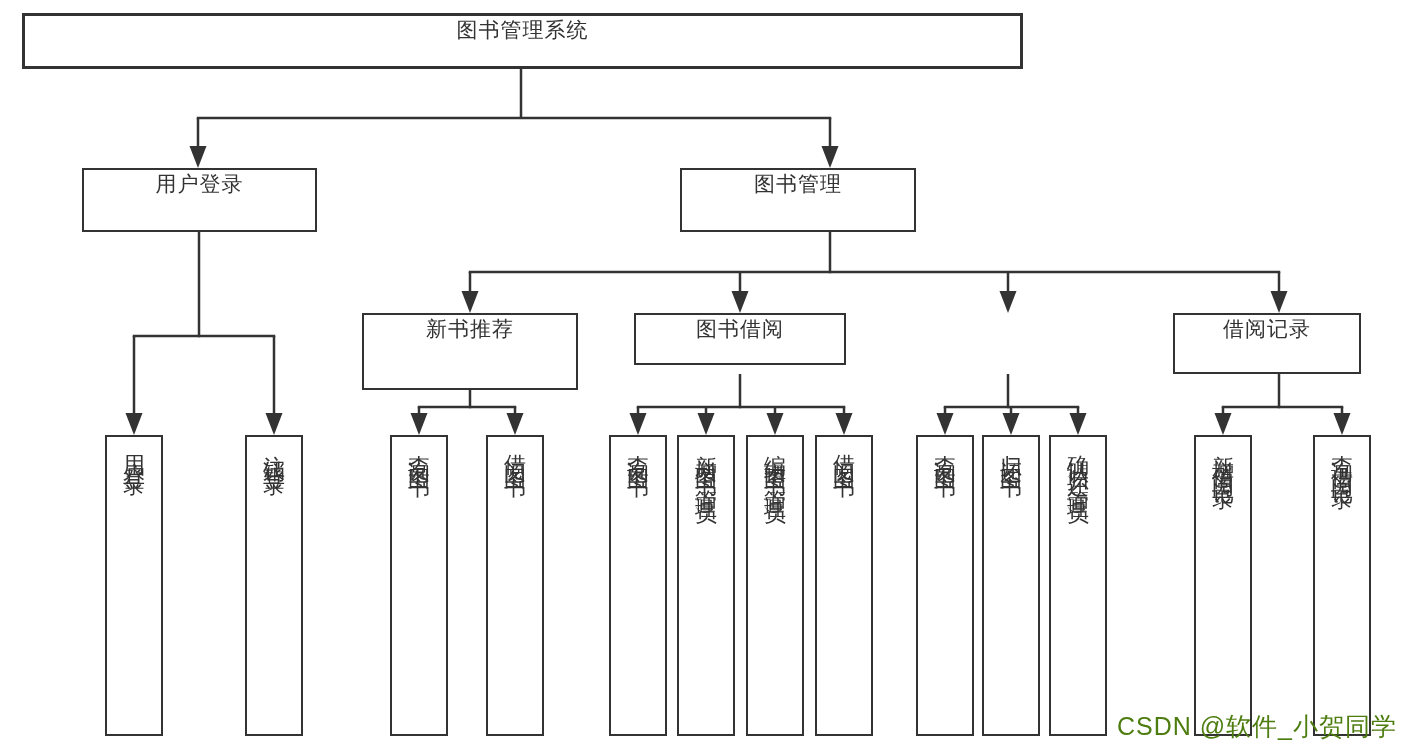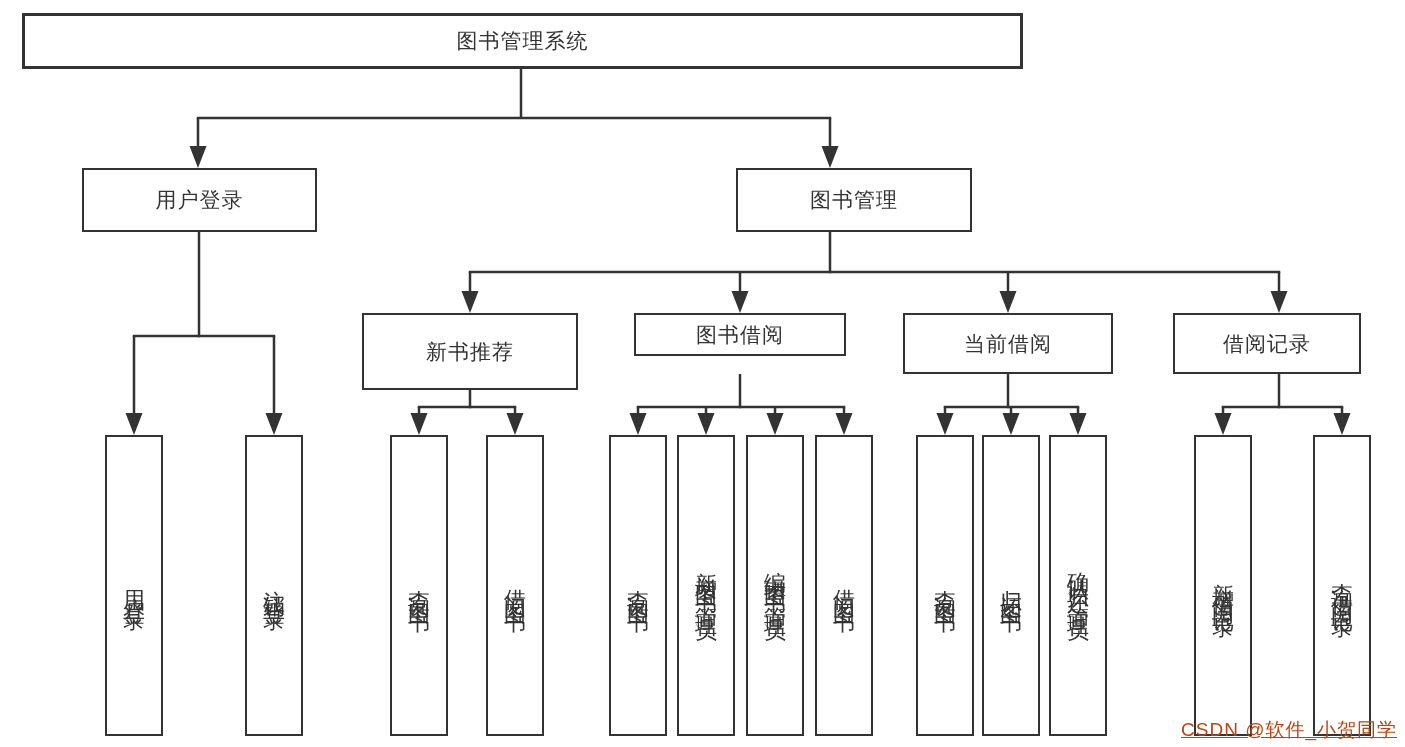--- a/index.html
+++ b/index.html
@@ -16,42 +16,41 @@
     left: 0; top: 0;
     width: 1405px; height: 747px;
   }
   .node {
     position: absolute;
     box-sizing: border-box;
     border: 2.5px solid #333333;
     background: #ffffff;
     color: #333333;
     display: flex;
-    align-items: center;
+    align-items: flex-start;
     justify-content: center;
     text-align: center;
   }
   .node.hlabel { font-size: 21px; letter-spacing: 1px; }
   .node.root  { border-width: 3px; }
   .vtext {
     writing-mode: vertical-rl;
     text-orientation: mixed;
     font-size: 22px;
     line-height: 1;
     letter-spacing: 7px;
     white-space: nowrap;
   }
   #watermark {
     position: absolute;
     right: 8px;
     bottom: 4px;
-    font-size: 19px;
-    color: #c2410c;
+    font-size: 25px;
+    color: #4d7c0f;
     letter-spacing: 1px;
-    text-decoration: underline;
   }
 </style>
 </head>
 <body>
 
 <div id="canvas">
 
   <svg id="connector-layer" viewBox="0 0 1405 747" xmlns="http://www.w3.org/2000/svg">
     <g stroke="#333333" stroke-width="2.5" fill="none">
 
@@ -118,32 +117,29 @@
     </g>
   </svg>
 
   <div class="node hlabel root" style="left:22px;top:13px;width:1001px;height:56px">
     <span>图书管理系统</span>
   </div>
 
   <div class="node hlabel" style="left:82px;top:168px;width:235px;height:64px">
     <span>用户登录</span>
   </div>
-  <div class="node hlabel" style="left:736px;top:168px;width:236px;height:64px">
+  <div class="node hlabel" style="left:680px;top:168px;width:236px;height:64px">
     <span>图书管理</span>
   </div>
 
   <div class="node hlabel" style="left:362px;top:313px;width:216px;height:77px">
     <span>新书推荐</span>
   </div>
-  <div class="node hlabel" style="left:634px;top:313px;width:212px;height:43px">
+  <div class="node hlabel" style="left:634px;top:313px;width:212px;height:52px">
     <span>图书借阅</span>
-  </div>
-  <div class="node hlabel" style="left:903px;top:313px;width:210px;height:61px">
-    <span>当前借阅</span>
   </div>
   <div class="node hlabel" style="left:1173px;top:313px;width:188px;height:61px">
     <span>借阅记录</span>
   </div>
 
   <div class="node" style="left:105px;top:435px;width:58px;height:301px">
     <span class="vtext">用户登录</span>
   </div>
   <div class="node" style="left:245px;top:435px;width:58px;height:301px">
     <span class="vtext">注销登录</span>

